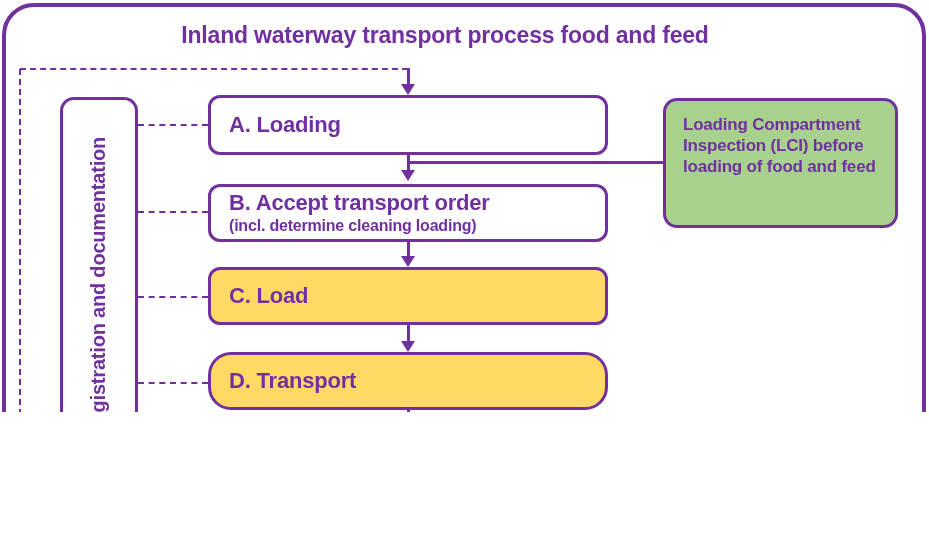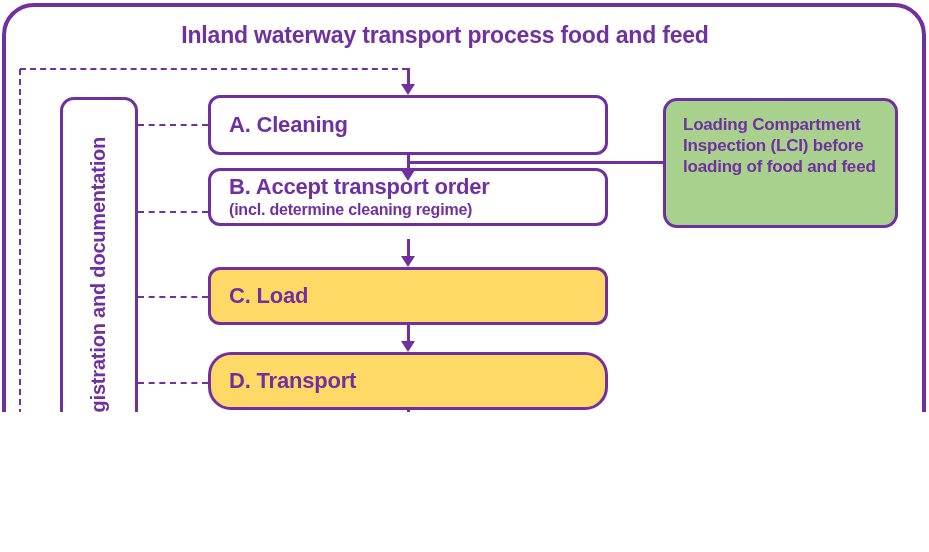--- a/index.html
+++ b/index.html
@@ -73,21 +73,21 @@
     line-height: 1.05;
   }
   .pbox .sublabel {
     font-size: 16px;
     font-weight: bold;
     letter-spacing: -0.2px;
     margin-top: 3px;
   }
   .pbox.yellow { background: #FFD966; }
   .box-a { top: 95px;  height: 60px; }
-  .box-b { top: 168px; height: 58px; }
+  .box-b { top: 184px; height: 58px; }
   .box-c { top: 267px; height: 58px; }
   .box-d { top: 352px; height: 58px; border-radius: 23px; }
   .box-e { top: 457px; height: 60px; font-family: Liberation Serif, serif; }
   .callout {
     position: absolute;
     left: 663px; top: 98px;
     width: 235px; height: 130px;
     background: #A9D18E;
     border: 3px solid #7030A0;
     border-radius: 14px;
@@ -138,26 +138,26 @@
 
   <div class="outer-frame"></div>
 
   <div class="title">Inland waterway transport process food and feed</div>
 
   <div class="fbox">
     <span>F. Registration and documentation</span>
   </div>
 
   <div class="pbox box-a">
-    <div class="label">A. Cleaning</div>
+    <div class="label">A. Loading</div>
   </div>
 
   <div class="pbox box-b">
     <div class="label">B. Accept transport order</div>
-    <div class="sublabel">(incl. determine cleaning regime)</div>
+    <div class="sublabel">(incl. determine cleaning loading)</div>
   </div>
 
   <div class="pbox box-c yellow">
     <div class="label">C. Load</div>
   </div>
 
   <div class="pbox box-d yellow">
     <div class="label">D. Transport</div>
   </div>
 

